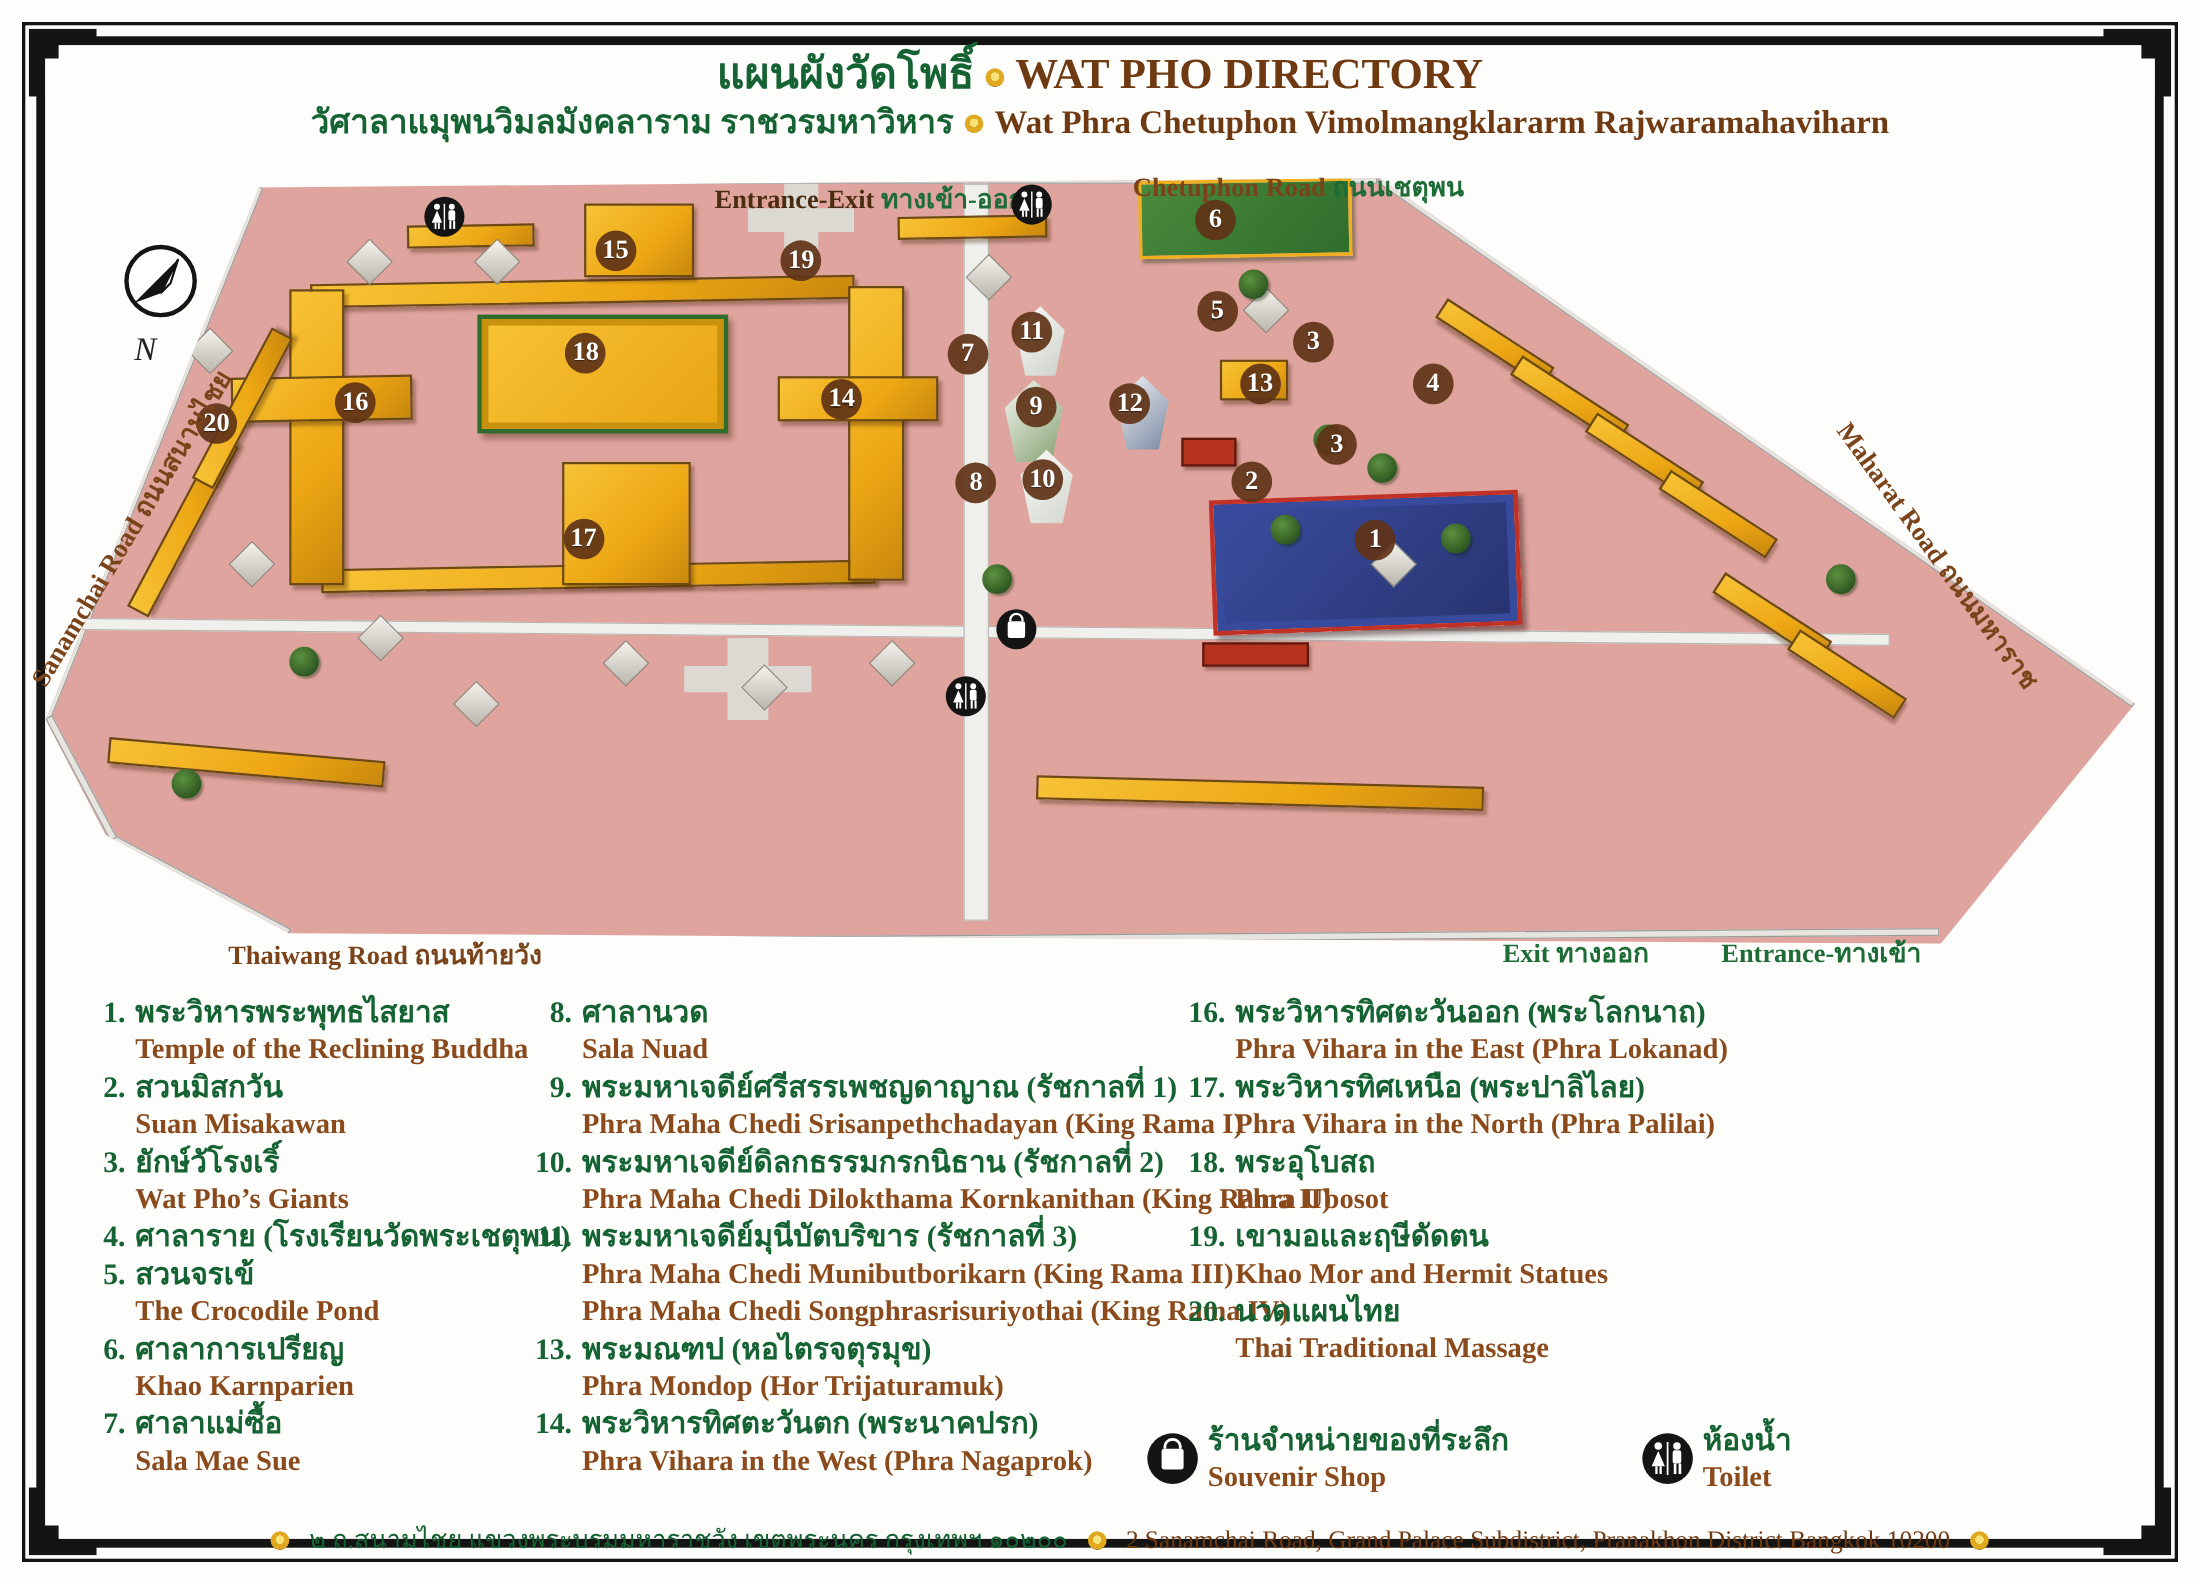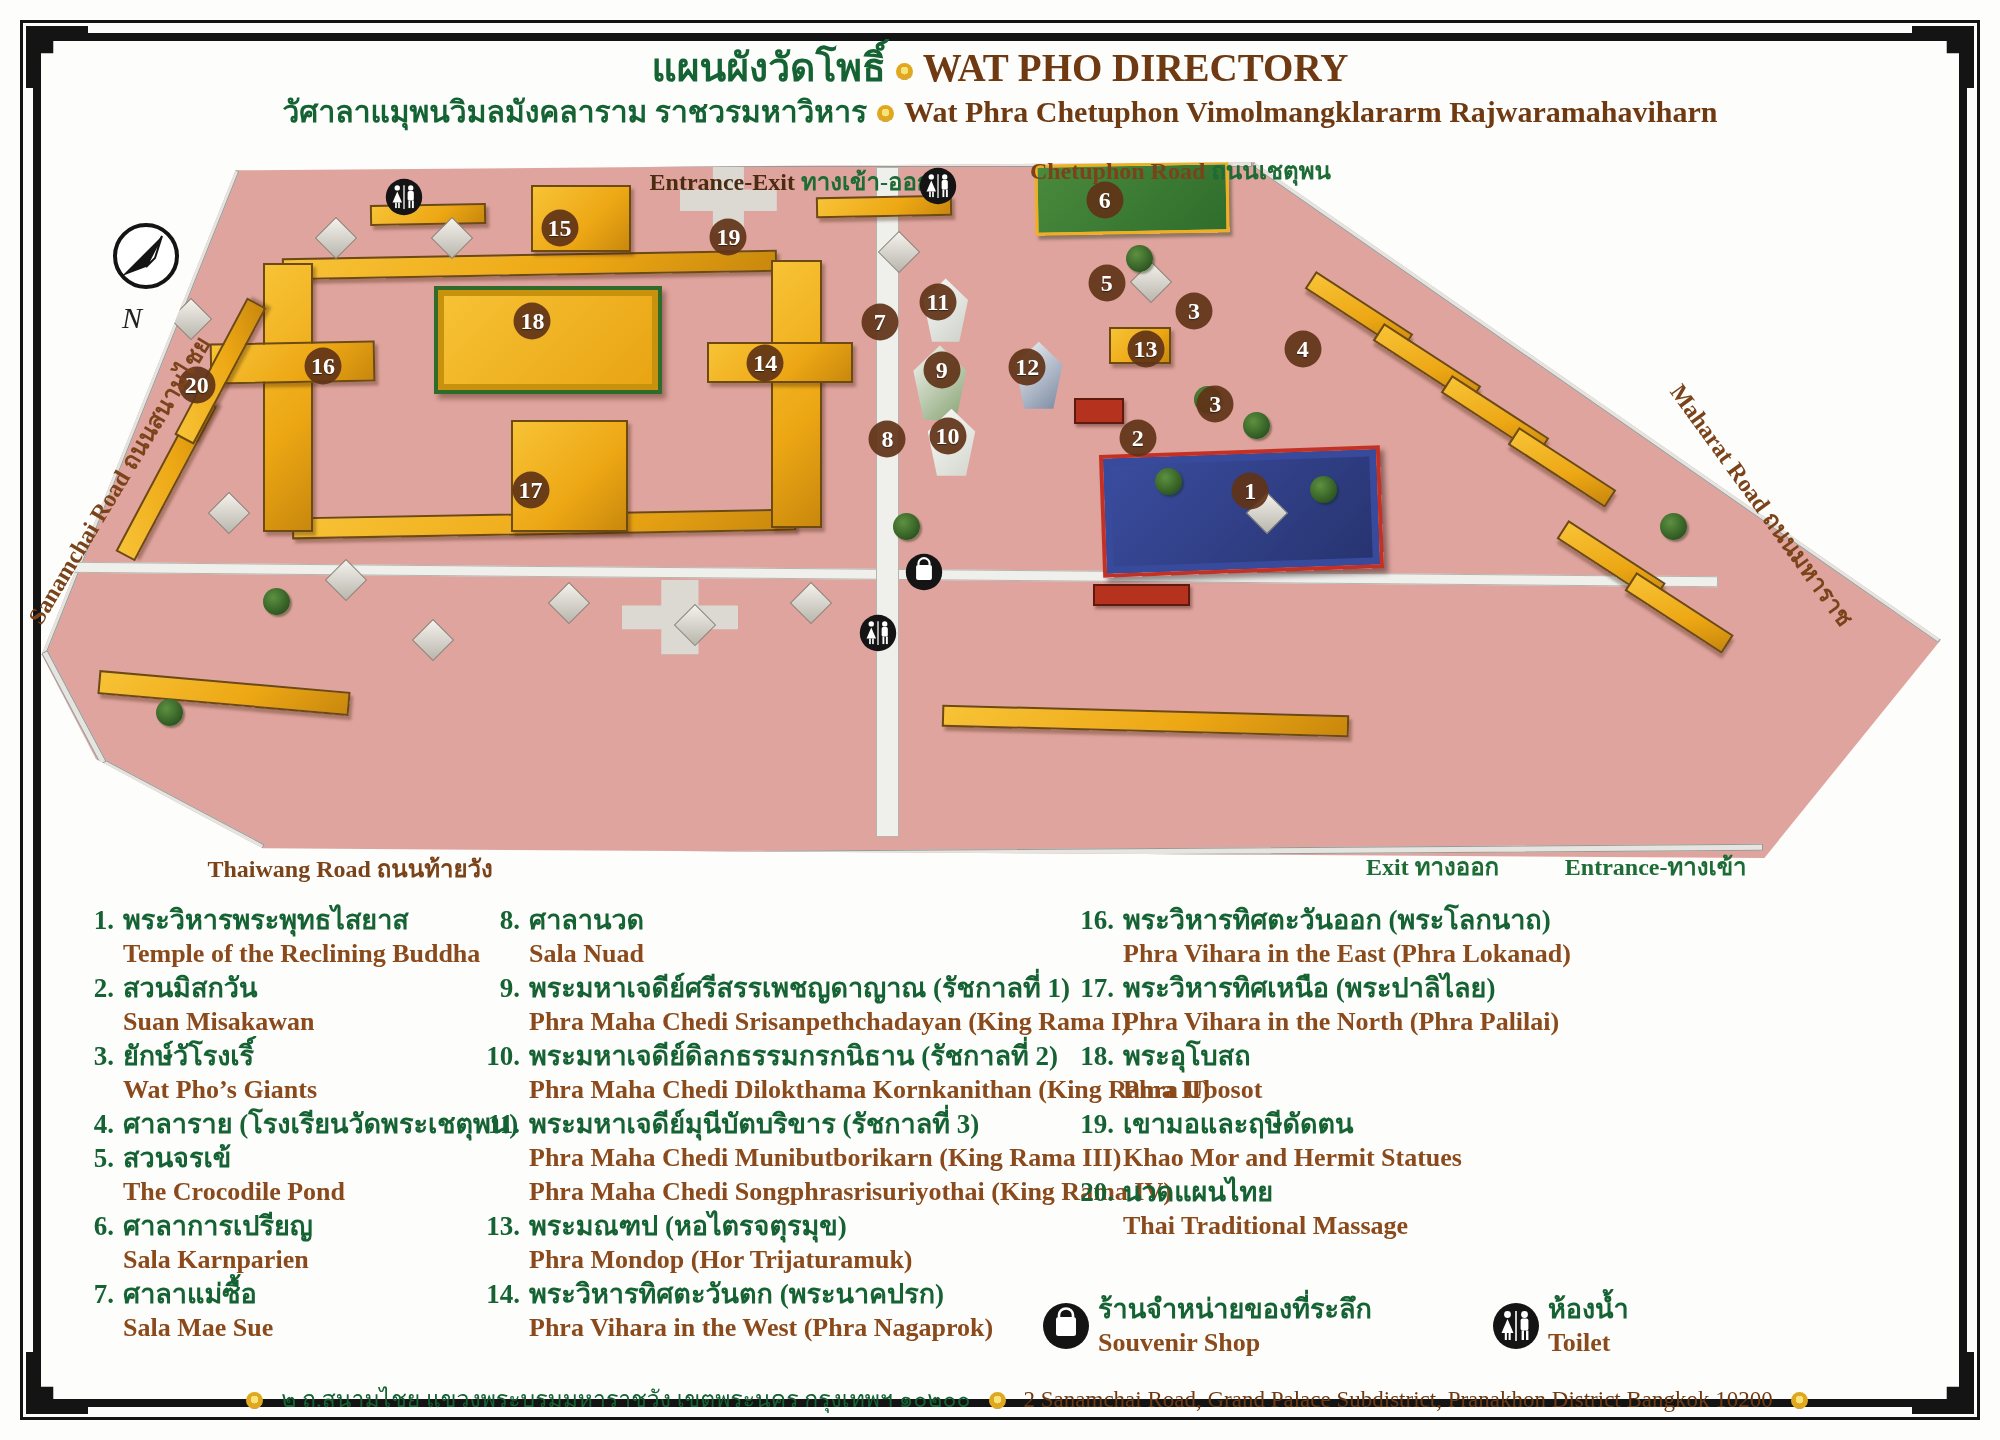--- a/index.html
+++ b/index.html
@@ -282,21 +282,21 @@
           <span class="lg-en">The Crocodile Pond</span>
         </div>
       </div>
       <div class="lg-item">
         <div class="lg-line">
           <span class="lg-num lg-th" style="flex-basis:36px">6.</span>
           <span class="lg-th">ศาลาการเปรียญ</span>
         </div>
       <div class="lg-line">
           <span class="lg-num" style="flex-basis:36px"></span>
-          <span class="lg-en">Sala Karnparien</span>
+          <span class="lg-en">Khao Karnparien</span>
         </div>
       </div>
       <div class="lg-item">
         <div class="lg-line">
           <span class="lg-num lg-th" style="flex-basis:36px">7.</span>
           <span class="lg-th">ศาลาแม่ซื้อ</span>
         </div>
       <div class="lg-line">
           <span class="lg-num" style="flex-basis:36px"></span>
           <span class="lg-en">Sala Mae Sue</span>

